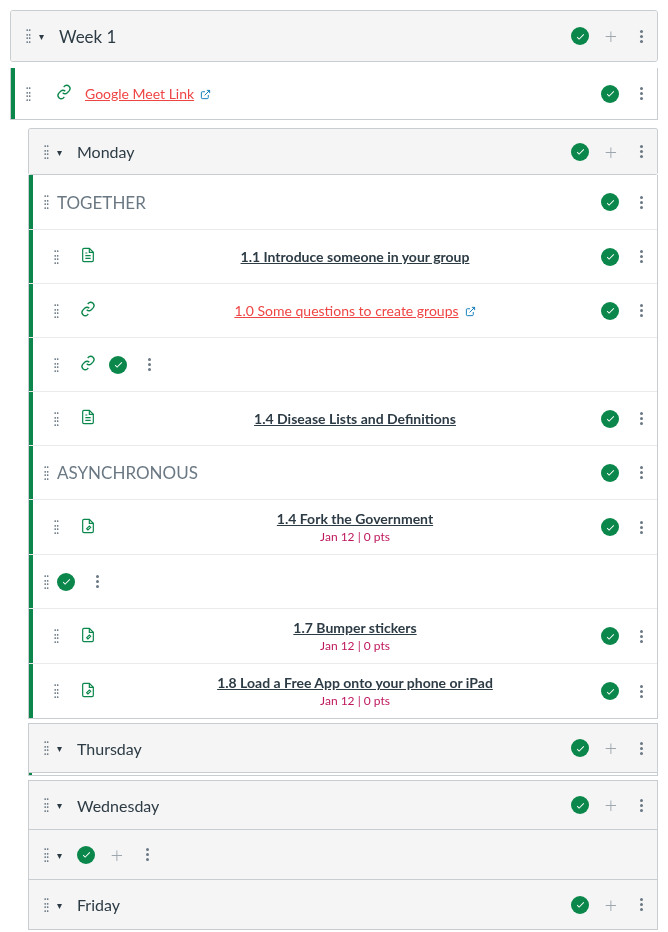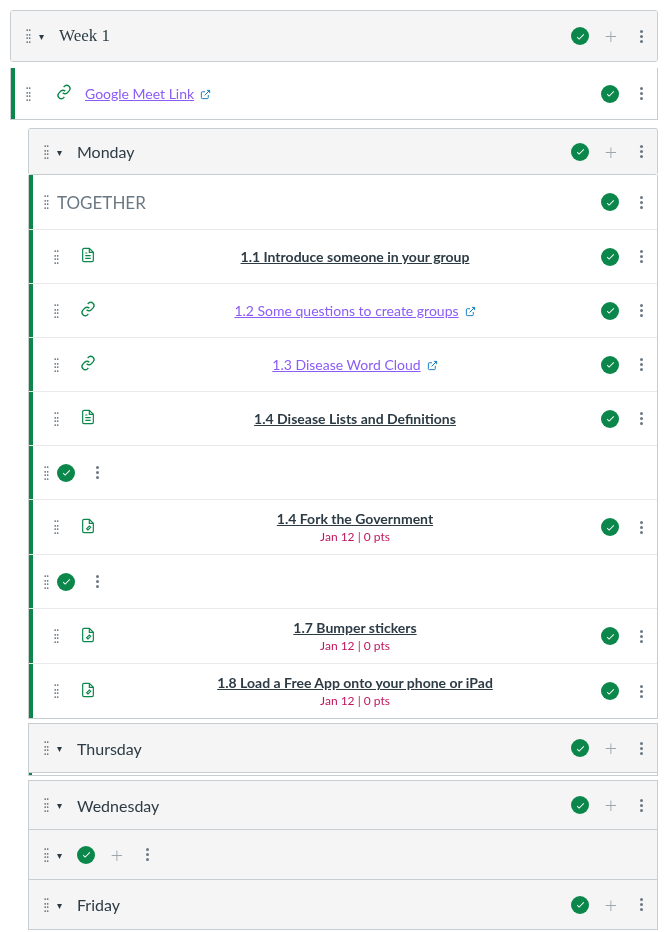--- a/index.html
+++ b/index.html
@@ -25,21 +25,21 @@
     height: 50px;
     padding: 0 8px 0 12px;
   }
   .module-header.no-border-bottom { border-bottom: none; }
   .module-header .title {
     font-size: 17px;
     font-weight: 400;
     flex: 1;
     color: #2D3B45;
   }
-  .week-title { font-size: 19px; font-family: Liberation Serif, serif; }
+  .week-title { font-size: 19px; }
   .drag-handle {
     color: #6A7883;
     font-size: 13px;
     margin-right: 6px;
     cursor: move;
     letter-spacing: -1px;
     width: 10px;
     text-align: center;
   }
   .caret {
@@ -110,21 +110,21 @@
     margin-left: 12px;
   }
   .item-icon svg { width: 16px; height: 18px; }
   .item-body { flex: 1; padding: 10px 0; text-align: center; }
   .item-title {
     font-size: 14px;
     font-weight: 700;
     color: #2D3B45;
   }
   .item-title.link {
-    color: #8b5cf6;
+    color: #ef4444;
     font-weight: 400;
   }
   .item-meta {
     font-size: 12px;
     color: #be185d;
     margin-top: 2px;
   }
   .ext-icon {
     display: inline-block;
     margin-left: 6px;
@@ -303,21 +303,21 @@
   <div class="item-row indent-1">
     <div class="green-bar"></div>
     <span class="drag-handle">⁞⁞</span>
     <span class="item-icon">
       <svg viewBox="0 0 24 24" fill="none" stroke="#0B874B" stroke-width="2">
           <path d="M10 13a5 5 0 0 0 7 0l3-3a5 5 0 0 0-7-7l-1.5 1.5"></path>
           <path d="M14 11a5 5 0 0 0-7 0l-3 3a5 5 0 0 0 7 7l1.5-1.5"></path>
         </svg>
     </span>
     <div class="item-body">
-      <a href="#" class="item-title link"><span>1.2 Some questions to create groups</span><span class="ext-icon"><svg viewBox="0 0 24 24" fill="none" stroke="#0374B5" stroke-width="2">
+      <a href="#" class="item-title link"><span>1.0 Some questions to create groups</span><span class="ext-icon"><svg viewBox="0 0 24 24" fill="none" stroke="#0374B5" stroke-width="2">
               <path d="M18 13v6a2 2 0 0 1-2 2H5a2 2 0 0 1-2-2V8a2 2 0 0 1 2-2h6"></path>
               <path d="M15 3h6v6"></path>
               <path d="M10 14L21 3"></path>
             </svg></span></a>
     </div>
     <div class="right-controls">
       <span class="check-badge">
           <svg viewBox="0 0 24 24">
             <path fill="#fff" d="M9 16.2l-3.5-3.5L4 14.2 9 19 20 8l-1.5-1.5z"></path>
           </svg>
@@ -332,27 +332,20 @@
 
   <div class="item-row indent-1">
     <div class="green-bar"></div>
     <span class="drag-handle">⁞⁞</span>
     <span class="item-icon">
       <svg viewBox="0 0 24 24" fill="none" stroke="#0B874B" stroke-width="2">
           <path d="M10 13a5 5 0 0 0 7 0l3-3a5 5 0 0 0-7-7l-1.5 1.5"></path>
           <path d="M14 11a5 5 0 0 0-7 0l-3 3a5 5 0 0 0 7 7l1.5-1.5"></path>
         </svg>
     </span>
-    <div class="item-body">
-      <a href="#" class="item-title link"><span>1.3 Disease Word Cloud</span><span class="ext-icon"><svg viewBox="0 0 24 24" fill="none" stroke="#0374B5" stroke-width="2">
-              <path d="M18 13v6a2 2 0 0 1-2 2H5a2 2 0 0 1-2-2V8a2 2 0 0 1 2-2h6"></path>
-              <path d="M15 3h6v6"></path>
-              <path d="M10 14L21 3"></path>
-            </svg></span></a>
-    </div>
     <div class="right-controls">
       <span class="check-badge">
           <svg viewBox="0 0 24 24">
             <path fill="#fff" d="M9 16.2l-3.5-3.5L4 14.2 9 19 20 8l-1.5-1.5z"></path>
           </svg>
         </span>
       <span class="kebab">
           <span></span>
           <span></span>
           <span></span>
@@ -383,20 +376,21 @@
           <span></span>
           <span></span>
           <span></span>
         </span>
     </div>
   </div>
 
   <div class="heading-row">
     <div class="green-bar"></div>
     <span class="drag-handle">⁞⁞</span>
+    <span class="heading-title">ASYNCHRONOUS</span>
     <div class="right-controls">
       <span class="check-badge">
           <svg viewBox="0 0 24 24">
             <path fill="#fff" d="M9 16.2l-3.5-3.5L4 14.2 9 19 20 8l-1.5-1.5z"></path>
           </svg>
         </span>
       <span class="kebab">
           <span></span>
           <span></span>
           <span></span>

